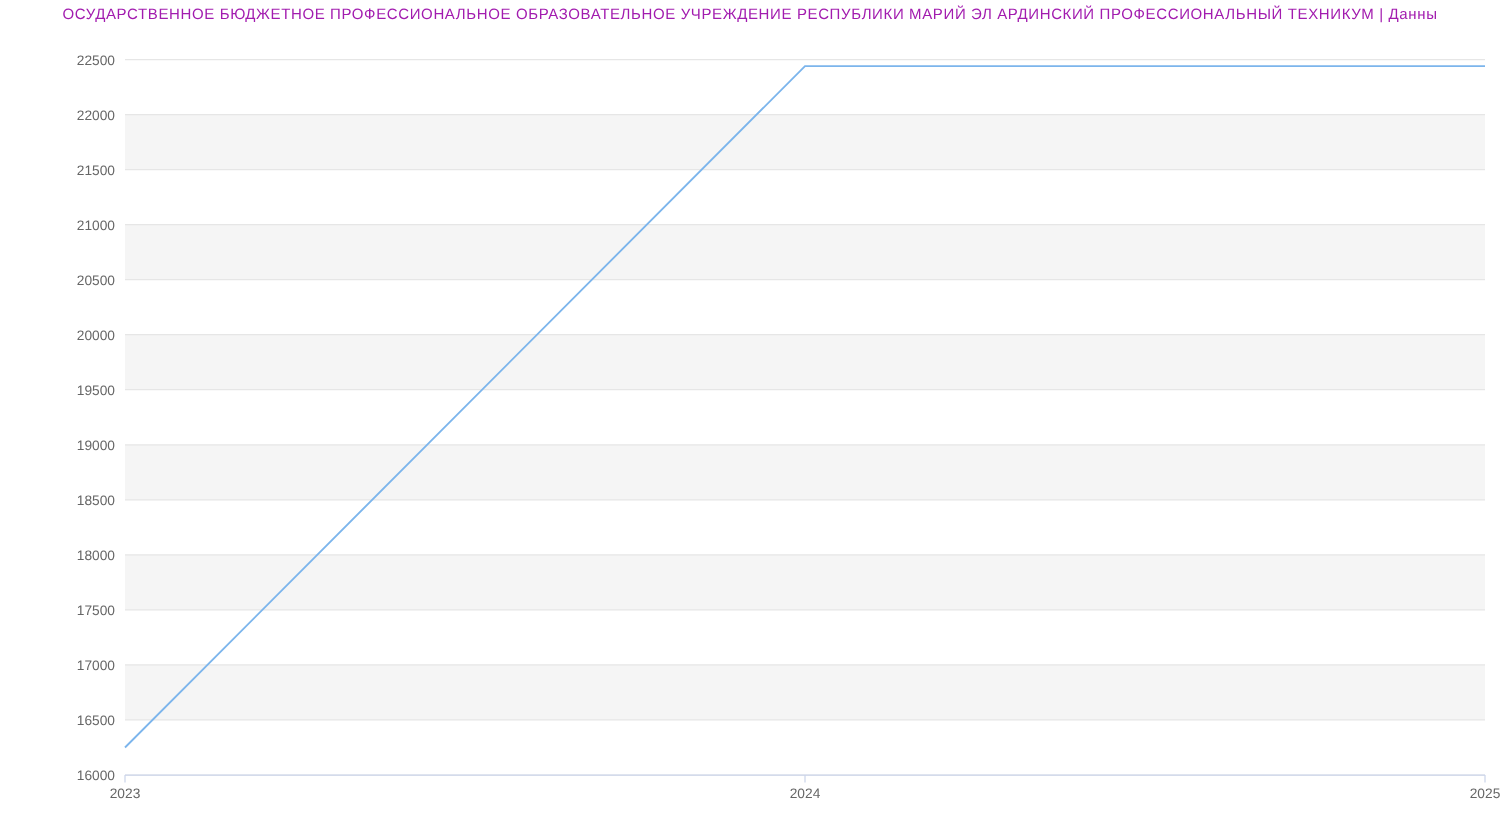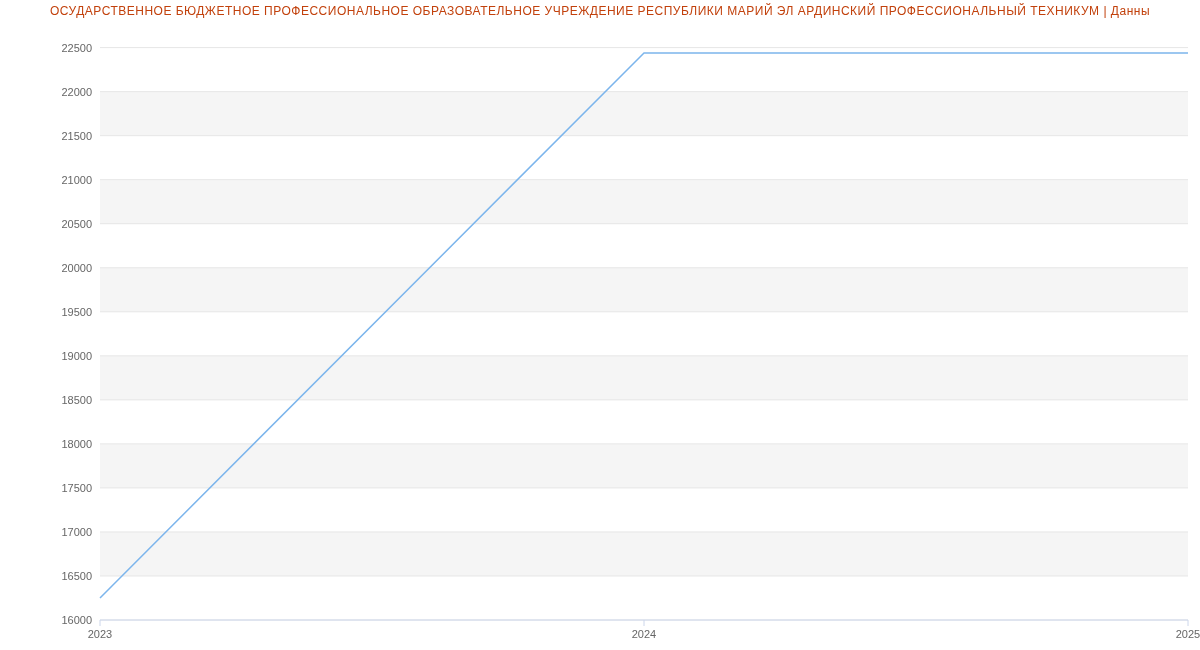--- a/index.html
+++ b/index.html
@@ -6,21 +6,21 @@
     body {
       font-family: Arial, Helvetica, sans-serif;
       background: #fff;
       width: 1200px;
       height: 650px;
       overflow: hidden;
       position: relative;
     }
     .title {
       font-size: 12px;
-      color: #c2410c;
+      color: #a21caf;
       text-align: center;
       padding: 4px 0;
       white-space: nowrap;
       overflow: hidden;
       letter-spacing: 0.5px;
     }
     .chart-wrap {
       position: absolute;
       top: 24px;
       left: 0;

